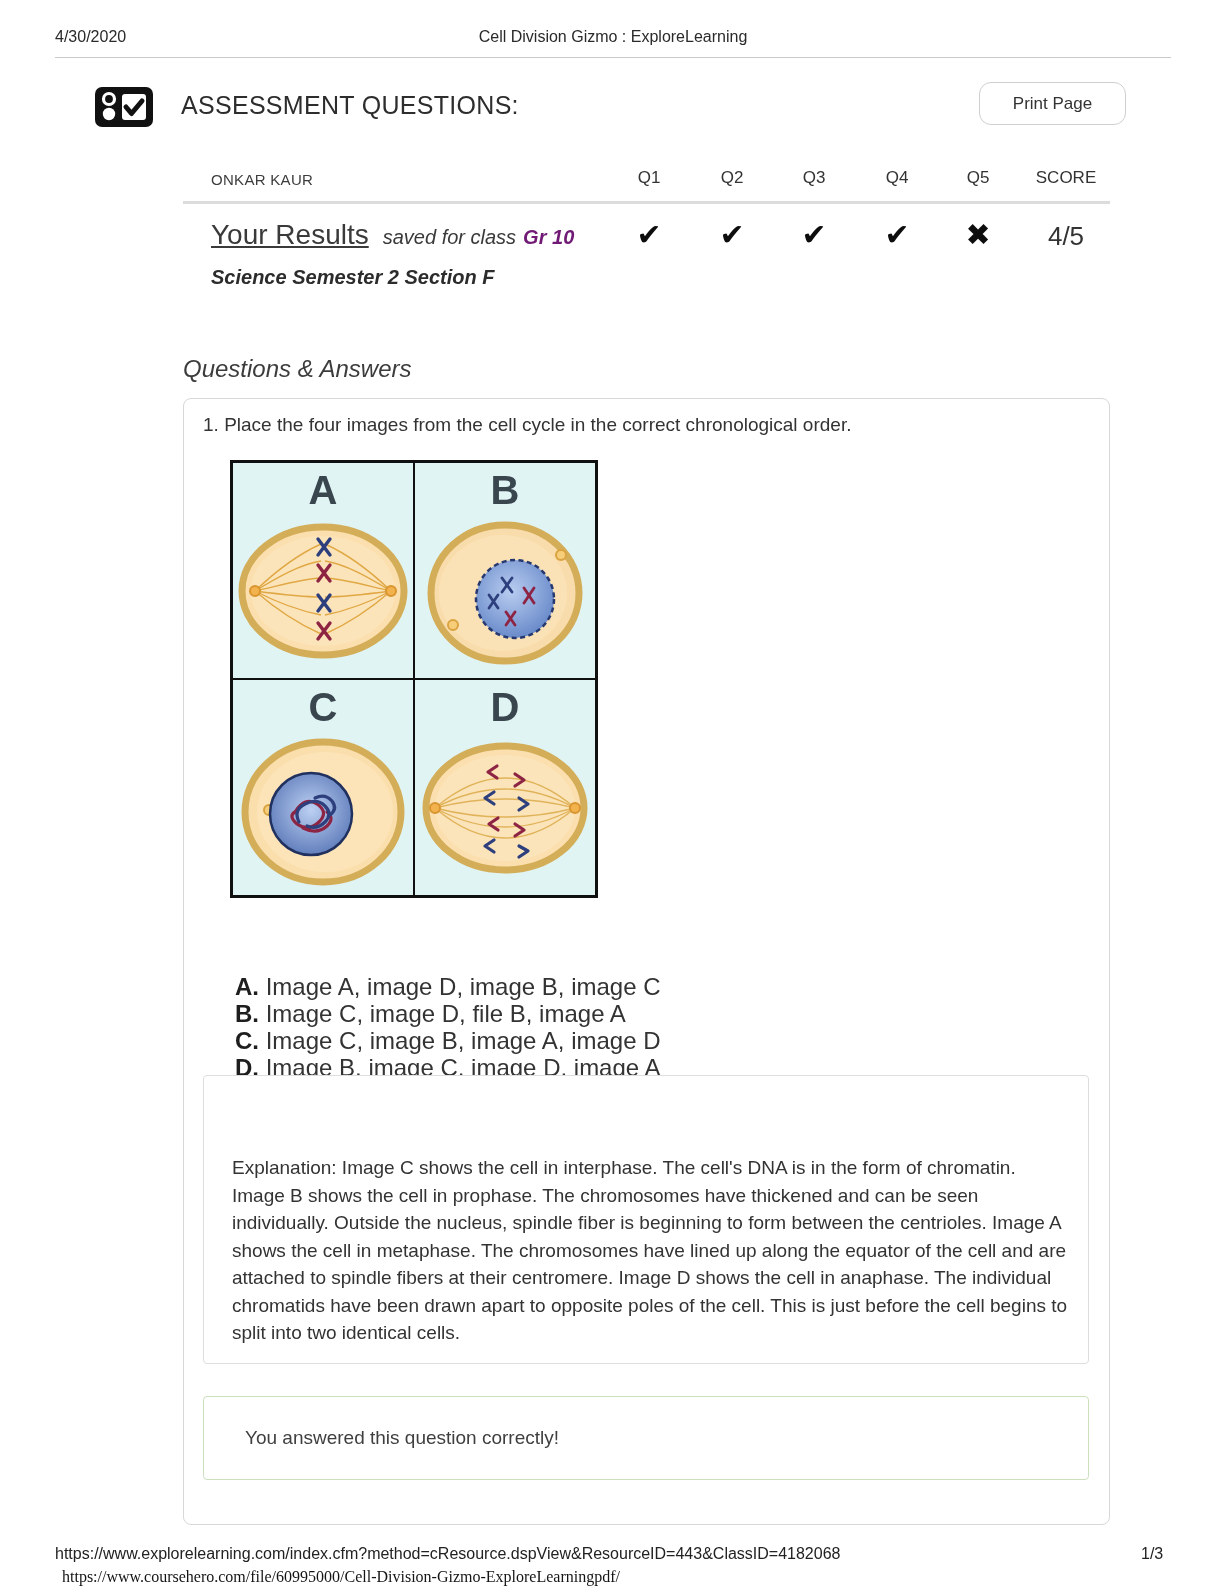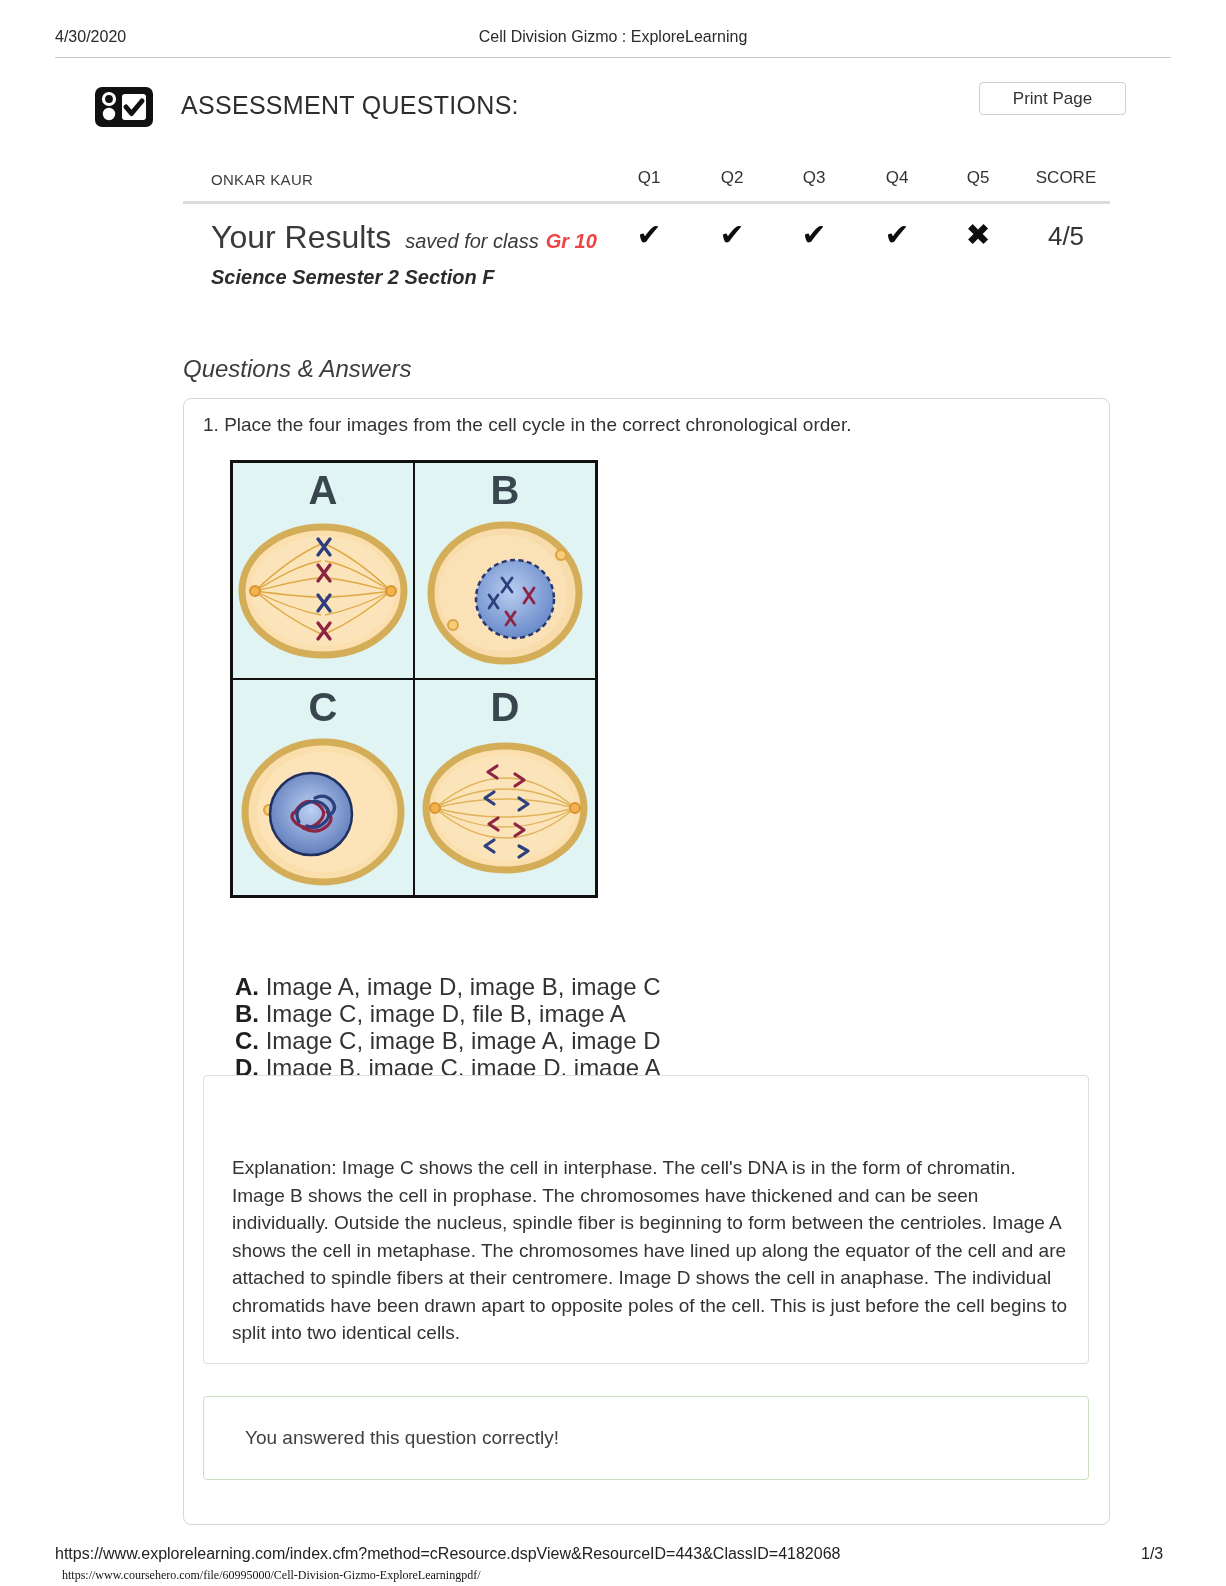--- a/index.html
+++ b/index.html
@@ -10,32 +10,32 @@
   .abs { position:absolute; }
 
   
   .hdr-date { left:55px; top:28px; font-size:16px; color:#2a2a2a; }
   .hdr-title { left:0; right:0; top:28px; text-align:center; font-size:16px; color:#2a2a2a; }
   .hdr-rule { left:55px; top:57px; width:1116px; height:1px; background:#c9c9c9; }
 
   
   .assess-icon { left:95px; top:87px; width:58px; height:40px; }
   .assess-title { left:181px; top:91px; font-size:25px; color:#2d2d2d; letter-spacing:.3px; }
-  .print-btn { left:979px; top:82px; width:147px; height:33px; border:1px solid #cfcfcf; border-radius:4px;
+  .print-btn { left:979px; top:82px; width:147px; height:43px; border:1px solid #cfcfcf; border-radius:12px;
                background:#fff; font-size:17px; color:#333; display:flex; align-items:center; justify-content:center;
                font-family:"Liberation Sans",sans-serif; cursor:pointer; }
 
   
   .student { left:211px; top:171px; font-size:15px; color:#3d3d3d; letter-spacing:.3px; }
   .colhead { top:168px; font-size:17px; color:#333; transform:translateX(-50%); }
   .tbl-rule { left:183px; top:201px; width:927px; height:3px; background:#dcdcdc; }
   .results-line { left:211px; top:219px; white-space:nowrap; }
-  .yr { font-size:32px; color:#3a3a3a; }
+  .yr { font-size:28px; color:#3a3a3a;text-decoration:underline; }
   .saved { font-size:20px; font-style:italic; color:#3a3a3a; margin-left:14px; }
-  .gr { font-size:20px; font-style:italic; font-weight:bold; color:#ef4444; margin-left:7px; }
+  .gr { font-size:20px; font-style:italic; font-weight:bold; color:#701a75; margin-left:7px; }
   .mark { top:217px; font-size:30px; color:#0d0d0d; transform:translateX(-50%); font-family:"DejaVu Sans",sans-serif; }
   .score-val { top:221px; font-size:26px; color:#333; transform:translateX(-50%); }
   .class2 { left:211px; top:266px; font-size:20px; font-style:italic; font-weight:bold; color:#2c2c2c; }
 
   
   .qa-head { left:183px; top:355px; font-size:24px; color:#3c3c3c;font-style:italic; }
   .qbox { left:183px; top:398px; width:927px; height:1127px; border:1px solid #d8d8d8; border-radius:8px; background:#fff; }
   .qtext { left:203px; top:414px; font-size:19px; color:#333; }
 
   
@@ -56,21 +56,21 @@
 
   
   .okbox { left:203px; top:1396px; width:886px; height:84px; border:1px solid #cde0bd; border-radius:4px; background:#fff;
            display:flex; align-items:center; }
   .okbox span { margin-left:41px; font-size:19px; color:#3f3f3f; }
 
   
   .f-serif1 { left:62px; top:1489px; font-size:15px; color:#141414; font-family:"Liberation Serif",serif; }
   .f-url { left:55px; top:1545px; font-size:16px; color:#222; }
   .f-page { left:1141px; top:1545px; font-size:16px; color:#222; }
-  .f-serif2 { left:62px; top:1568px; font-size:12px; color:#141414; font-family:"Liberation Serif",serif; }
+  .f-serif2 { left:62px; top:1568px; font-size:16px; color:#141414; font-family:"Liberation Serif",serif; }
 </style>
 </head>
 <body>
 
 <div class="page">
 
   <div class="abs hdr-date">4/30/2020</div>
   <div class="abs hdr-title">Cell Division Gizmo : ExploreLearning</div>
   <div class="abs hdr-rule"></div>
 

